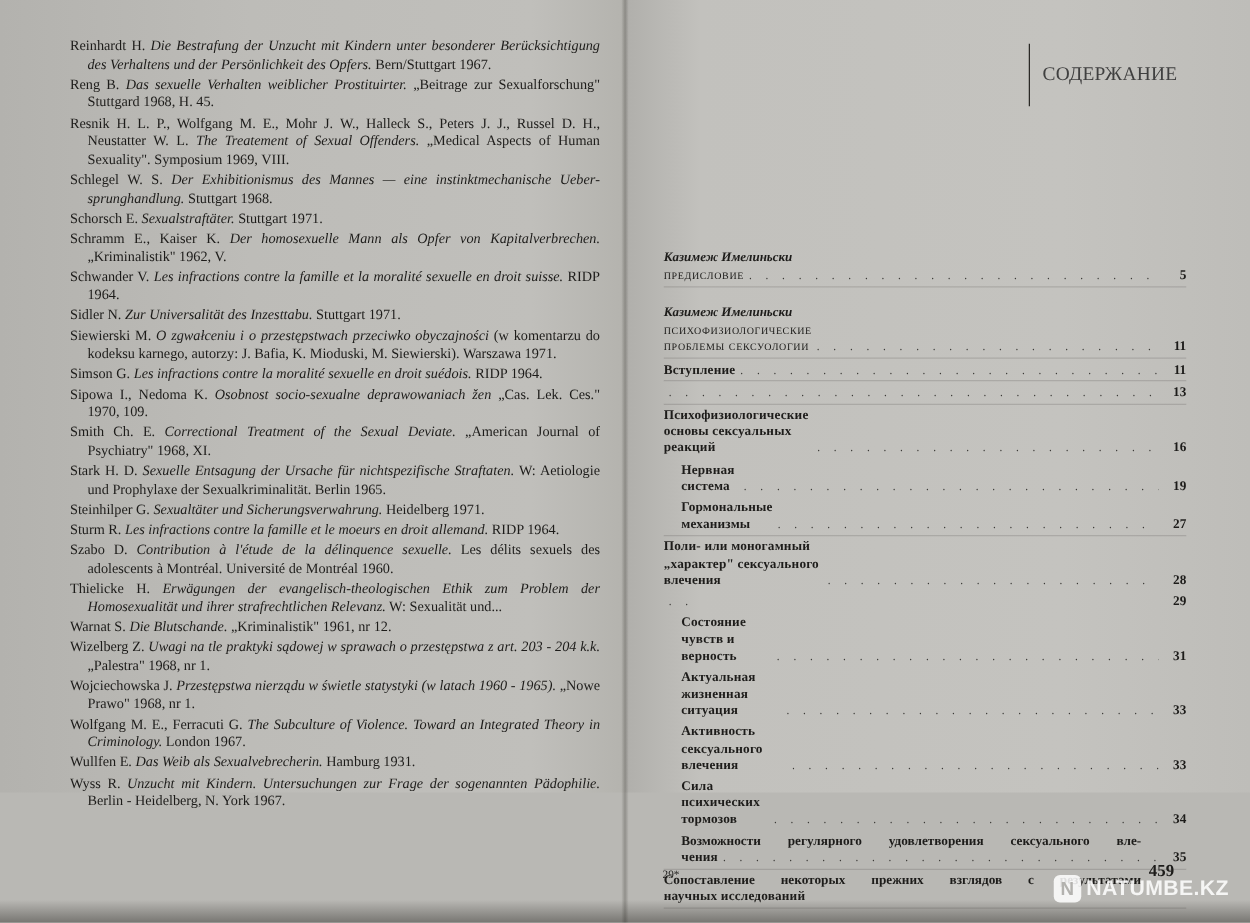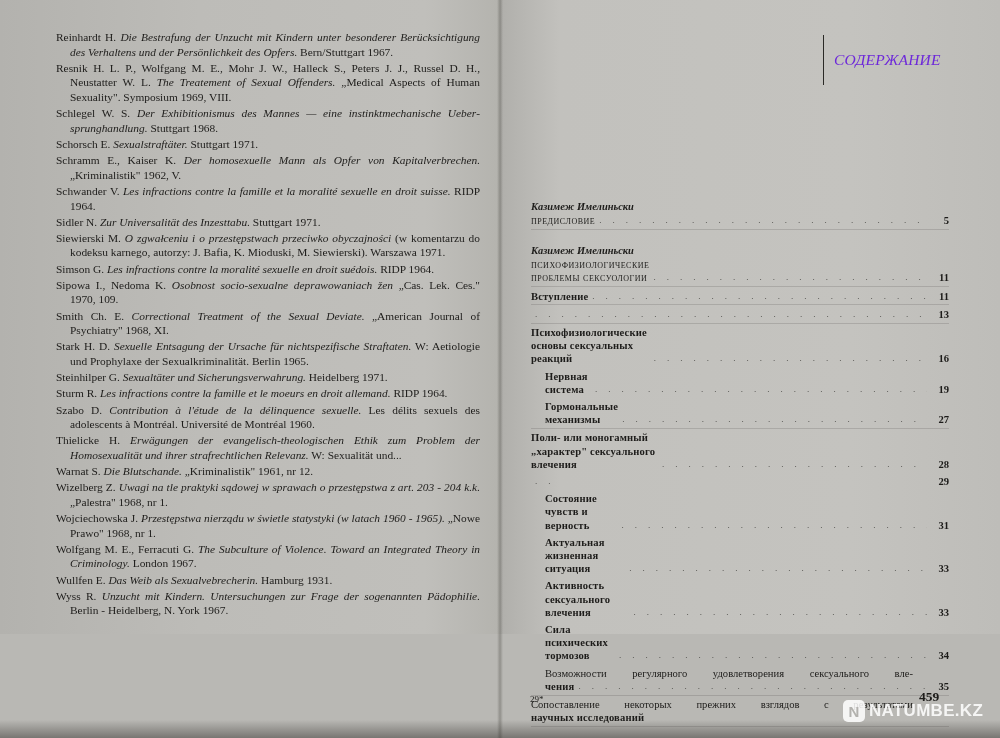--- a/index.html
+++ b/index.html
@@ -40,21 +40,21 @@
   }
   .bib-entry i { font-style: italic; }
 
   
   .toc-head {
     position: absolute; left: 823px; top: 35px; height: 50px;
     border-left: 1.5px solid #2a2926;
   }
   .toc-title {
     position: absolute; left: 10px; top: 16px; white-space: nowrap;
-    font-size: 15.5px; letter-spacing: 0.2px; color: #6d28d9; font-style: italic;
+    font-size: 15.5px; letter-spacing: 0.2px; color: #404040;
   }
   .toc {
     position: absolute; left: 531px; top: 200px; width: 418px;
     font-size: 10.6px; line-height: 13.2px;
   }
   .toc-author {
     font-style: italic; font-weight: bold; font-size: 10.4px; margin-top: 0;
     line-height: 14px;
   }
   .toc-row {
@@ -69,21 +69,21 @@
   .toc-row .caps { font-variant: small-caps; text-transform: lowercase; letter-spacing: 0.5px; font-weight: normal; font-size: 10.8px; }
   .toc-row .dots {
     flex: 1 1 auto; min-width: 10px; overflow: hidden; white-space: nowrap;
     margin: 0 4px; letter-spacing: 11px; color: #3a3936; font-size: 9px;
   }
   .toc-row .p {
     flex: 0 0 auto; width: 18px; text-align: right; font-weight: bold;
   }
   .toc-row.sub .t { padding-left: 14px; }
   .toc-row.multi { flex-direction: column; align-items: stretch; }
-  .toc-row.multi .l1 { font-weight: normal; text-align: justify; text-align-last: justify; padding-right: 36px; }
+  .toc-row.multi .l1 { font-weight: bold; text-align: justify; text-align-last: justify; padding-right: 36px; }
   .toc-row.multi .l2 { display: flex; align-items: flex-end; }
   .toc-row.sub.multi .l1, .toc-row.sub.multi .l2 { padding-left: 14px; }
   .toc-row.multi .l2 .t { padding-left: 0; }
   .gap { height: 12px; }
 
   .footer-sig { position: absolute; left: 530px; top: 694px; font-size: 9px; }
   .footer-page { position: absolute; left: 919px; top: 689px; font-size: 13.5px; font-weight: bold; }
 
   .watermark {
     position: absolute; left: 843px; top: 700px; display: flex; align-items: center;
@@ -97,20 +97,21 @@
   }
 </style>
 </head>
 <body>
 
 <div class="spread">
 
   <div class="page page-left">
     <div class="biblio">
       <p class="bib-entry"><span>Reinhardt H.</span> <i>Die Bestrafung der Unzucht mit Kindern unter besonderer Berücksichtigung des Verhaltens und der Persönlichkeit des Opfers.</i> <span>Bern/Stuttgart 1967.</span></p>
+      <p class="bib-entry"><span>Reng B.</span> <i>Das sexuelle Verhalten weiblicher Prostituirter.</i> <span>„Beitrage zur Sexualforschung" Stuttgard 1968, H. 45.</span></p>
       <p class="bib-entry"><span>Resnik H. L. P., Wolfgang M. E., Mohr J. W., Halleck S., Peters J. J., Russel D. H., Neustatter W. L.</span> <i>The Treatement of Sexual Offenders.</i> <span>„Medical Aspects of Human Sexuality". Symposium 1969, VIII.</span></p>
       <p class="bib-entry"><span>Schlegel W. S.</span> <i>Der Exhibitionismus des Mannes — eine instinktmechanische Ueber­sprunghandlung.</i> <span>Stuttgart 1968.</span></p>
       <p class="bib-entry"><span>Schorsch E.</span> <i>Sexualstraftäter.</i> <span>Stuttgart 1971.</span></p>
       <p class="bib-entry"><span>Schramm E., Kaiser K.</span> <i>Der homosexuelle Mann als Opfer von Kapitalverbrechen.</i> <span>„Kriminalistik" 1962, V.</span></p>
       <p class="bib-entry"><span>Schwander V.</span> <i>Les infractions contre la famille et la moralité sexuelle en droit suisse.</i> <span>RIDP 1964.</span></p>
       <p class="bib-entry"><span>Sidler N.</span> <i>Zur Universalität des Inzesttabu.</i> <span>Stuttgart 1971.</span></p>
       <p class="bib-entry"><span>Siewierski M.</span> <i>O zgwałceniu i o przestępstwach przeciwko obyczajności</i> <span>(w komentarzu do kodeksu karnego, autorzy: J. Bafia, K. Mioduski, M. Siewierski). Warszawa 1971.</span></p>
       <p class="bib-entry"><span>Simson G.</span> <i>Les infractions contre la moralité sexuelle en droit suédois.</i> <span>RIDP 1964.</span></p>
       <p class="bib-entry"><span>Sipowa I., Nedoma K.</span> <i>Osobnost socio-sexualne deprawowaniach žen</i> <span>„Cas. Lek. Ces." 1970, 109.</span></p>
       <p class="bib-entry"><span>Smith Ch. E.</span> <i>Correctional Treatment of the Sexual Deviate.</i> <span>„American Journal of Psychiatry" 1968, XI.</span></p>

